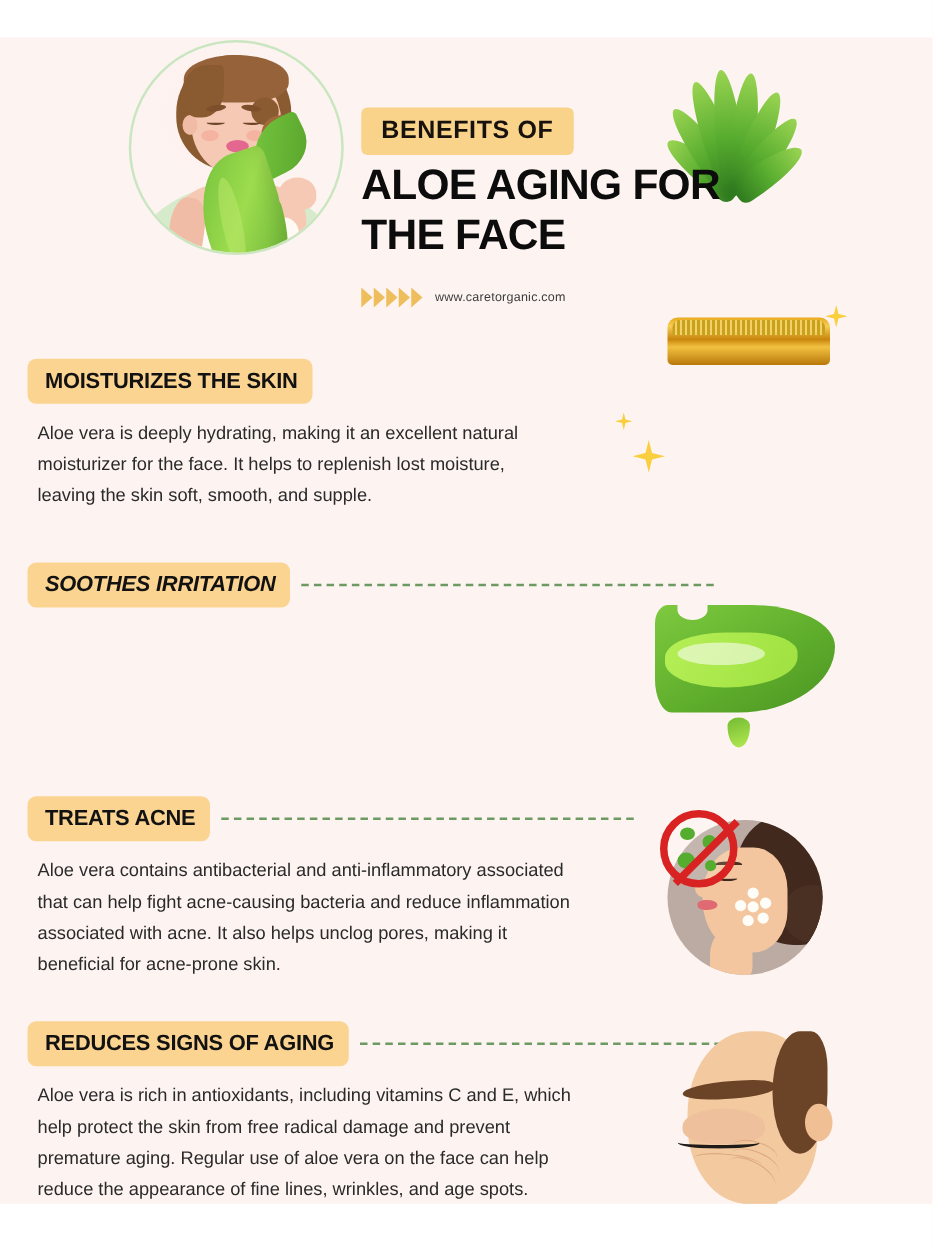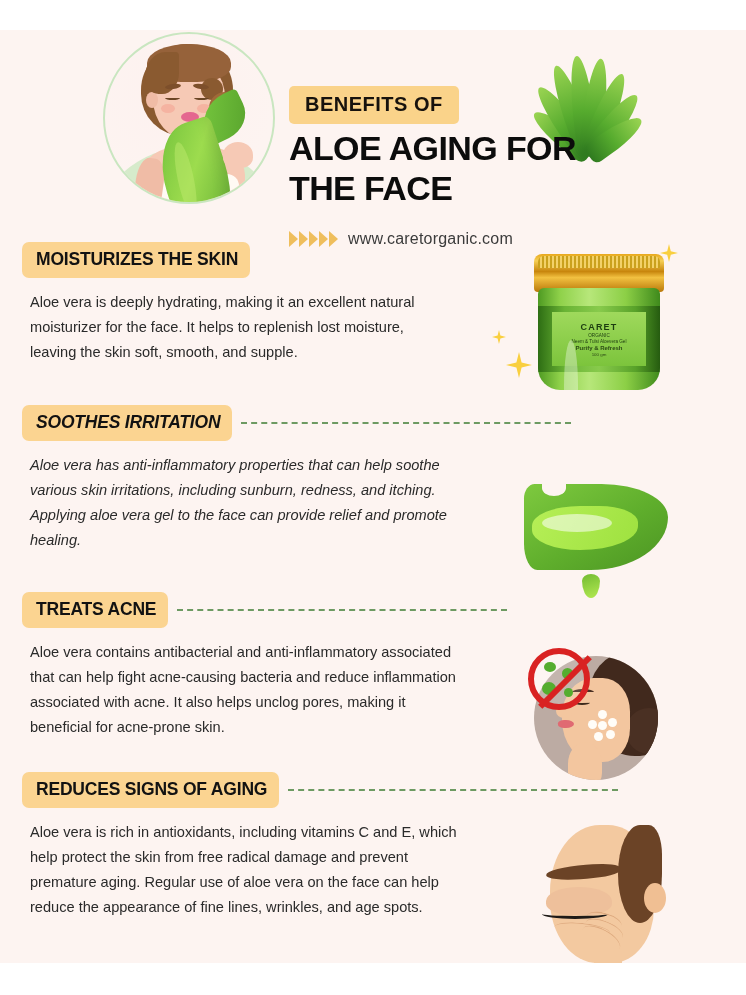--- a/index.html
+++ b/index.html
@@ -98,24 +98,24 @@
     letter-spacing: -0.6px; color: #0c0c0c;
   }
   .hero-url-row { position:absolute; left: 289px; top: 200px; display:flex; align-items:center; gap:10px; }
   .chevrons { display:flex; align-items:center; gap:1px; }
   .chev {
     width: 0; height: 0;
     border-top: 8px solid transparent;
     border-bottom: 8px solid transparent;
     border-left: 9px solid #efbe5c;
   }
-  .hero-url { font-size: 16px; color: #3b3b3b; letter-spacing: .2px; }
-
-  
-  .section { position: absolute; left: 0; width: 746px; }
+  .hero-url { font-size: 10px; color: #3b3b3b; letter-spacing: .2px; }
+
+  
+  .section { position: absolute; left: 0; width: 746px; margin-top: 45px; }
   .sec-head-row { display: flex; align-items: center; }
   .sec-badge {
     background: #fbd491; border-radius: 7px;
     padding: 7px 12px 8px 14px;
     font-size: 17.5px; font-weight: bold; color: #121212;
     letter-spacing: -0.2px; white-space: nowrap;
   }
   .dash-line {
     flex: 1; height: 0;
     border-top: 2px dashed #6d9a62;
@@ -331,39 +331,27 @@
       <span class="sec-badge">MOISTURIZES THE SKIN</span>
     </div>
     <div class="sec-body">Aloe vera is deeply hydrating, making it an excellent natural moisturizer for the face. It helps to replenish lost moisture, leaving the skin soft, smooth, and supple.</div>
   </div>
 
   <div class="jar-art">
     <div class="sparkle" style="left:140px; top:4px; width:18px; height:18px;"></div>
     <div class="sparkle" style="left:-28px; top:90px; width:14px; height:14px;"></div>
     <div class="sparkle" style="left:-14px; top:112px; width:26px; height:26px;"></div>
     <div class="jar-lid"></div>
-    <div class="jar-body">
-      <div class="jar-band"></div>
-      <div class="jar-label">
-        <span class="jar-brand">CARET</span>
-        <span class="jar-sub">ORGANIC</span>
-        <span class="jar-sub">Neem &amp; Tulsi Aloevera Gel</span>
-        <span class="jar-tag">Purify &amp; Refresh</span>
-        <span class="jar-wt">100 gm</span>
-      </div>
-      <div class="jar-shine"></div>
-    </div>
   </div>
 
   <div class="section" style="top:375px;font-style:italic;">
     <div class="sec-head-row sec-badge-wrap">
       <span class="sec-badge">SOOTHES IRRITATION</span>
       <span class="dash-line"></span>
     </div>
-    <div class="sec-body">Aloe vera has anti-inflammatory properties that can help soothe various skin irritations, including sunburn, redness, and itching. Applying aloe vera gel to the face can provide relief and promote healing.</div>
   </div>
 
   <div class="leaf-art">
     <div class="leaf-outer"></div>
     <div class="leaf-inner"></div>
     <div class="leaf-hl"></div>
     <div class="leaf-notch"></div>
     <div class="leaf-drop"></div>
   </div>
 

